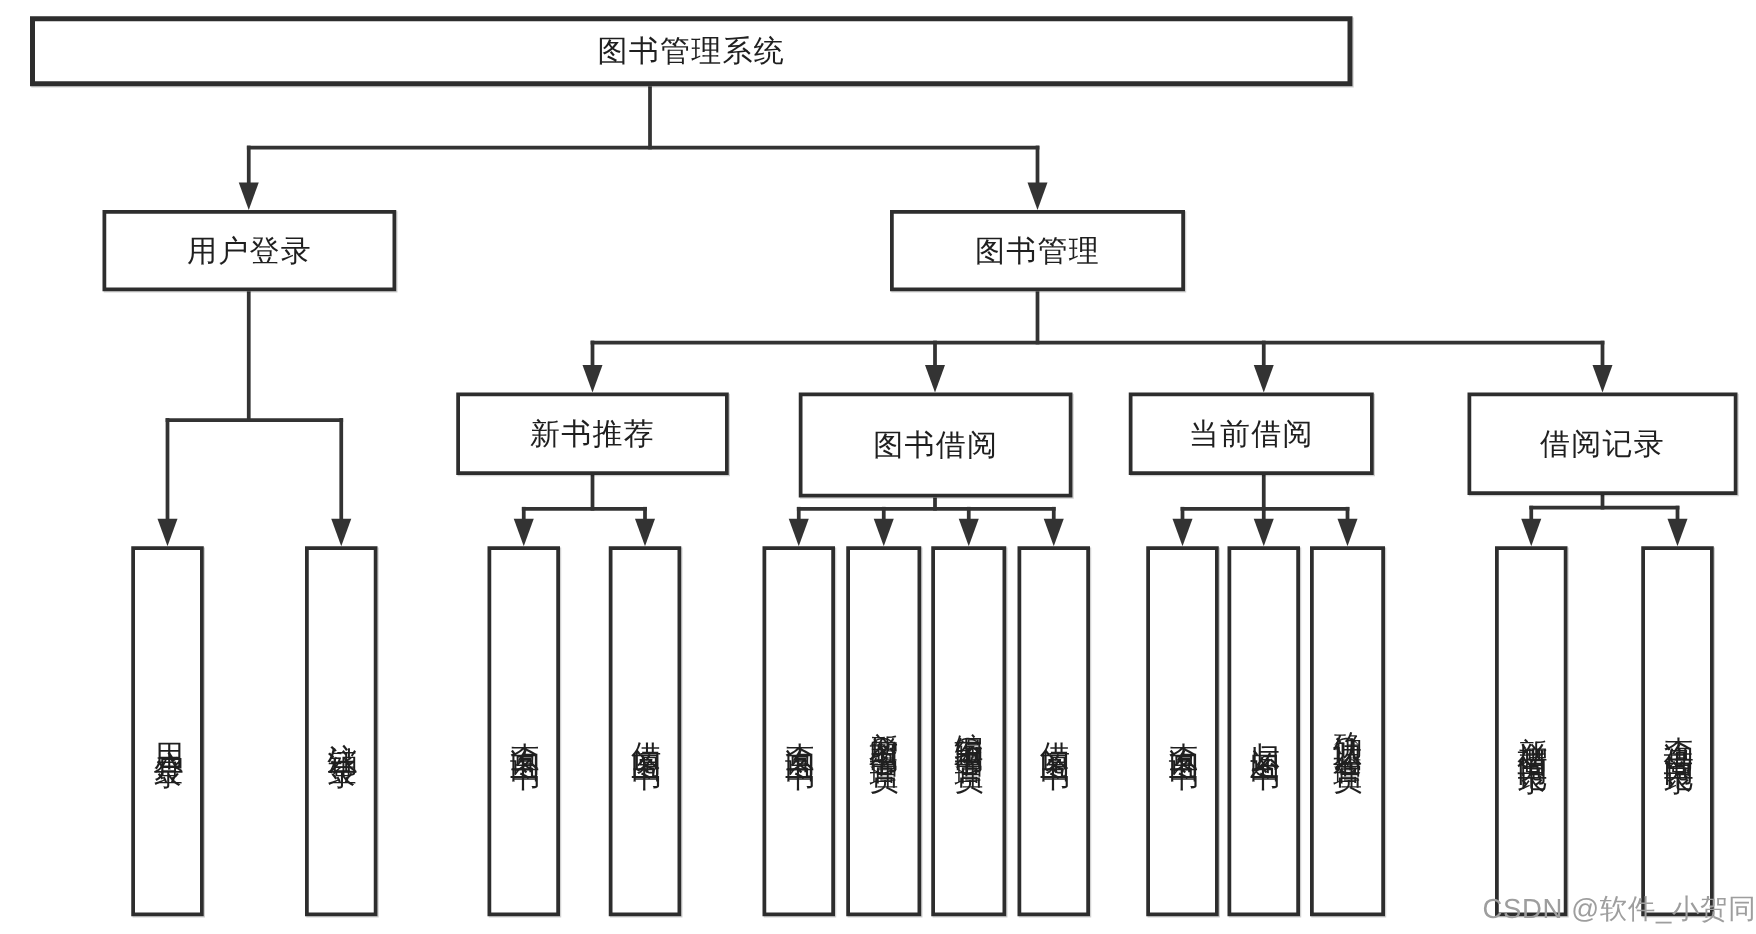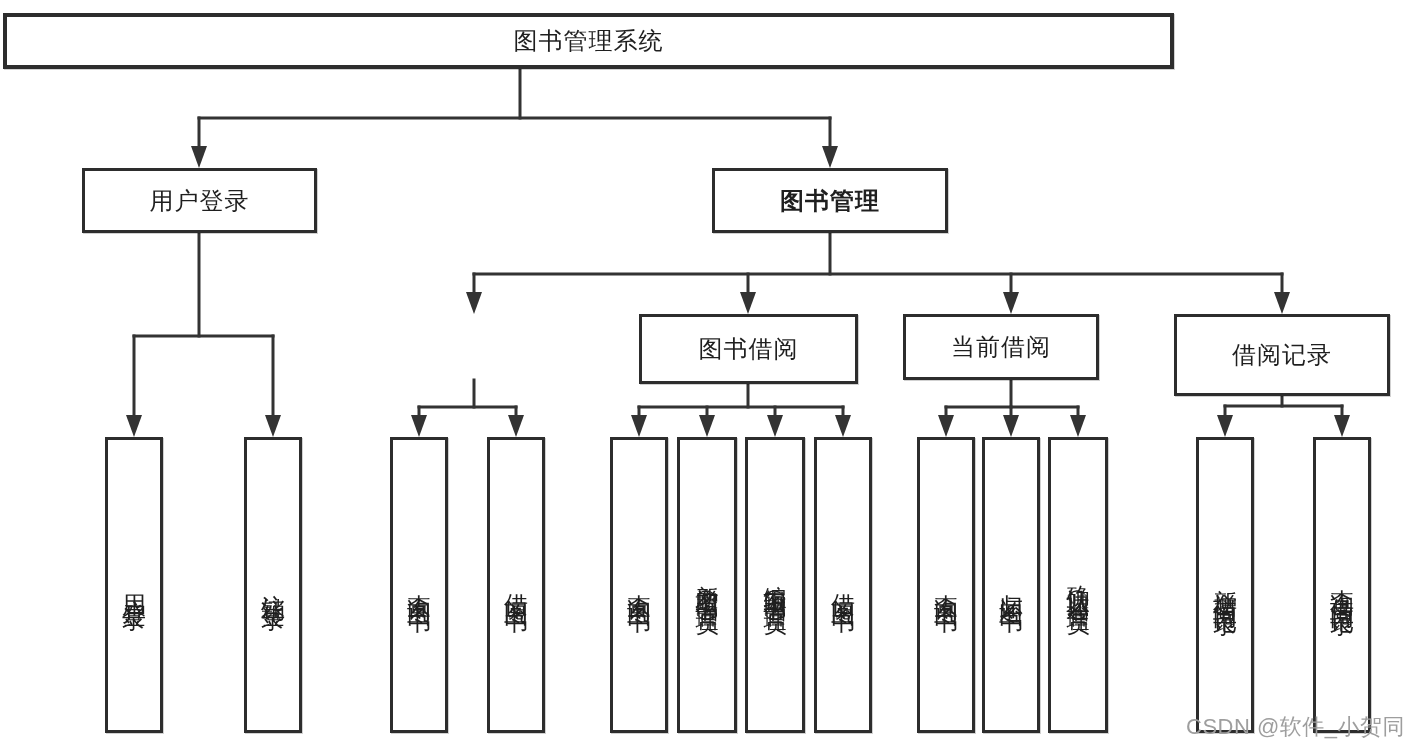--- a/index.html
+++ b/index.html
@@ -132,26 +132,27 @@
     <g>
       <line x1="1282" y1="380" x2="1282" y2="406"></line>
       <line x1="1225" y1="406" x2="1342" y2="406"></line>
       <line x1="1225" y1="406" x2="1225" y2="420"></line>
       <polygon points="1225,437 1217,415 1233,415"></polygon>
       <line x1="1342" y1="406" x2="1342" y2="420"></line>
       <polygon points="1342,437 1334,415 1350,415"></polygon>
     </g>
   </svg>
 
-  <div class="node root" style="left:3px;top:13px;width:1171px;height:56px;">图书管理系统</div>
+  <div class="node root" style="left:24px;top:13px;width:1058px;height:56px;">图书管理系统</div>
 
   <div class="node" style="left:82px;top:168px;width:235px;height:65px;">用户登录</div>
-  <div class="node" style="left:712px;top:168px;width:236px;height:65px;font-weight:bold;">图书管理</div>
-
-  <div class="node" style="left:639px;top:314px;width:219px;height:70px;">图书借阅</div>
+  <div class="node" style="left:712px;top:168px;width:236px;height:65px;">图书管理</div>
+
+  <div class="node" style="left:365px;top:314px;width:218px;height:66px;">新书推荐</div>
+  <div class="node" style="left:639px;top:314px;width:219px;height:84px;">图书借阅</div>
   <div class="node" style="left:903px;top:314px;width:196px;height:66px;">当前借阅</div>
   <div class="node" style="left:1174px;top:314px;width:216px;height:82px;">借阅记录</div>
 
   <div class="leaf" style="left:105px;">
     <span class="vtext">用户登录</span>
   </div>
   <div class="leaf" style="left:244px;">
     <span class="vtext">注销登录</span>
   </div>
 

